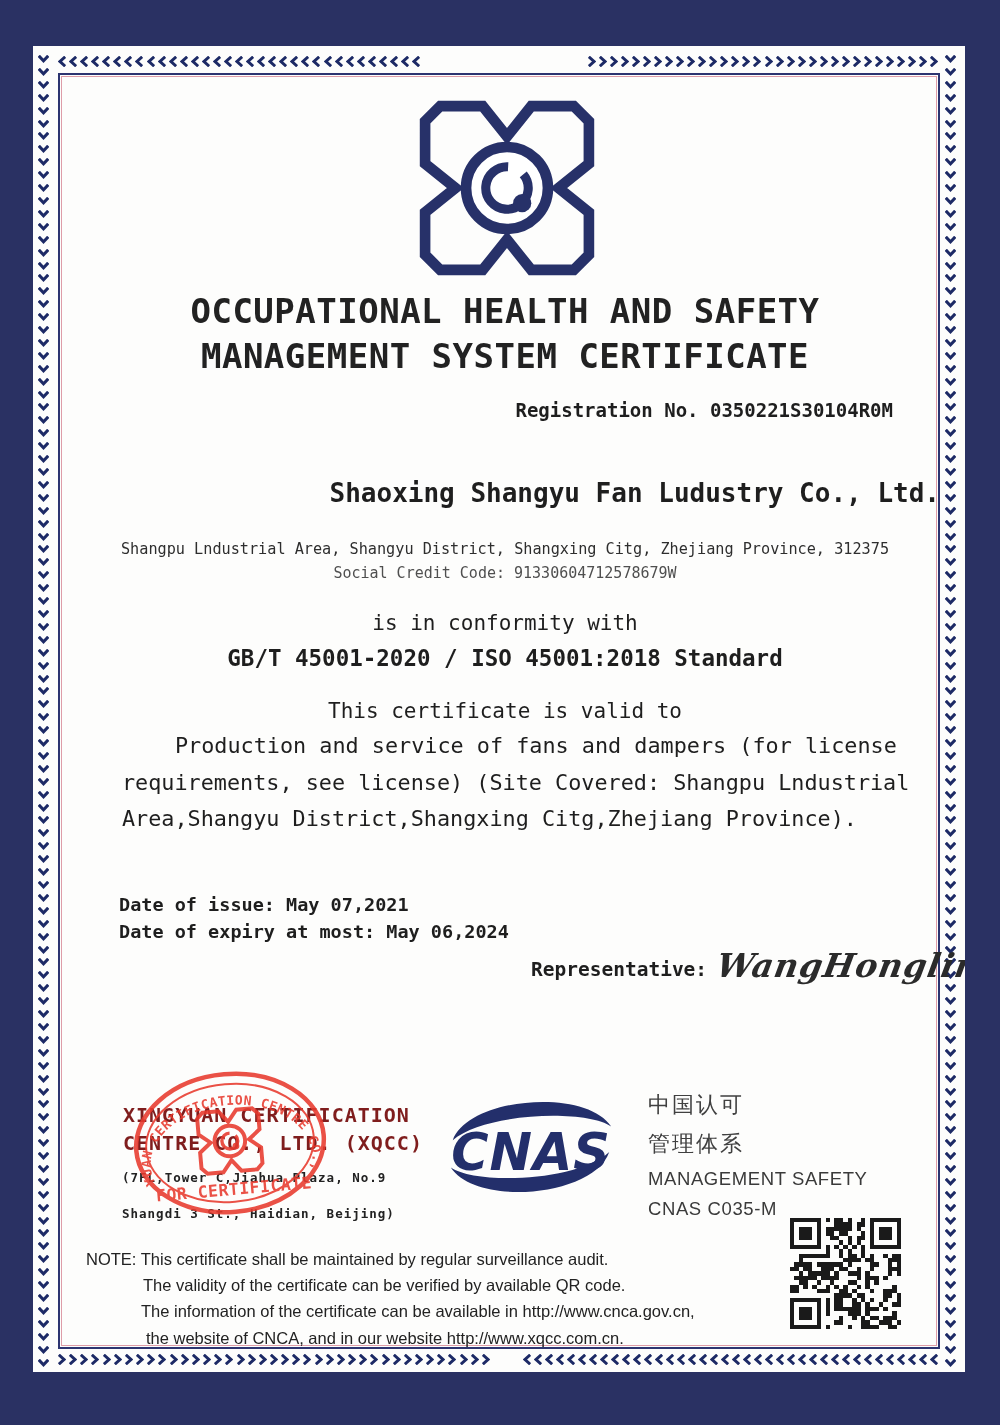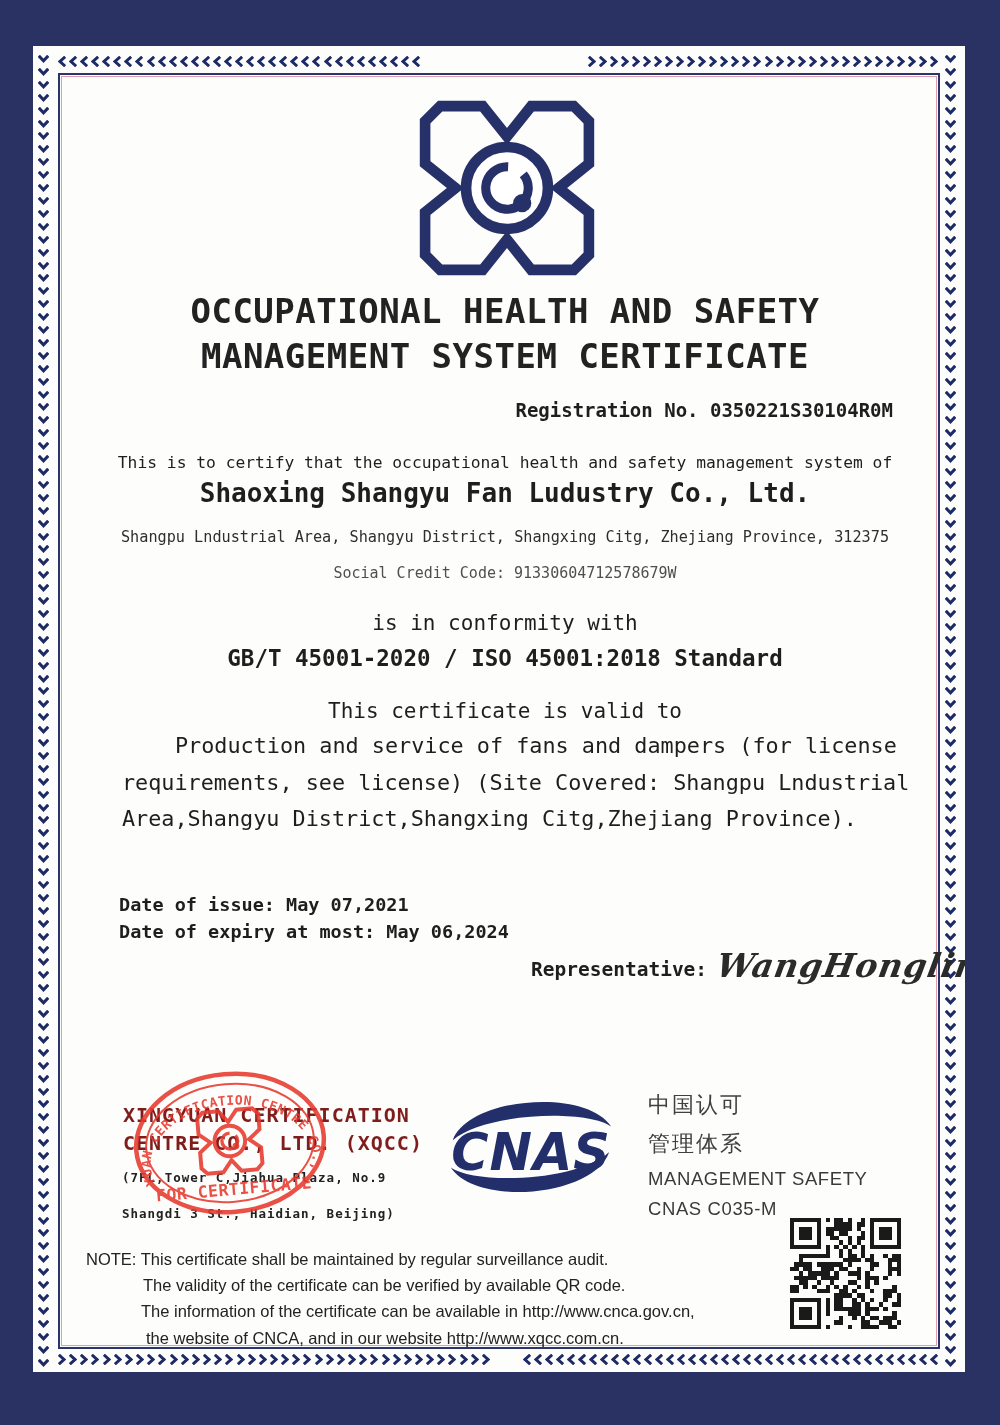--- a/index.html
+++ b/index.html
@@ -21,22 +21,22 @@
   .inner-rect::after{
     content:"";position:absolute;inset:1px;border:1px solid rgba(196,78,98,.55);
   }
   .chev-row{position:absolute;display:flex;justify-content:space-between;align-items:center;}
   .chev-col{position:absolute;display:flex;flex-direction:column;justify-content:space-between;align-items:center;}
   .center-line{position:absolute;left:70px;right:60px;text-align:center;white-space:nowrap;}
   .abs{position:absolute;white-space:nowrap;}
   .title{font-size:34px;font-weight:bold;letter-spacing:.5px;color:#222;}
   .reg{font-size:19px;font-weight:bold;}
   .certify{font-size:16.3px;}
-  .company{font-size:26px;font-weight:bold;}
-  .address{font-size:15.2px;color:#2e2e2e;}
+  .company{font-size:26px;font-weight:bold;text-align:right;}
+  .address{font-size:15.2px;color:#2e2e2e;margin-top:12px;}
   .social{font-size:15px;color:#4f4f4f;}
   .conformity{font-size:21px;}
   .standard{font-size:22.5px;font-weight:bold;}
   .valid{font-size:21px;}
   .scope{font-size:21.8px;}
   .dateline{font-size:18.5px;font-weight:bold;}
   .rep-row{position:absolute;left:531px;top:946px;display:flex;align-items:center;white-space:nowrap;}
   .rep-label{font-size:19.5px;font-weight:bold;margin-top:8px;}
   .signature{
     font-family:"DejaVu Serif", serif;font-style:italic;font-weight:bold;
@@ -1133,21 +1133,20 @@
     </svg>
 
     <div class="center-line title" style="top:291px;">OCCUPATIONAL HEALTH AND SAFETY</div>
     <div class="center-line title" style="top:336px;">MANAGEMENT SYSTEM CERTIFICATE</div>
 
     <div class="abs reg" style="right:107px;top:399px;">
       <span>Registration No.</span>
       <span>0350221S30104R0M</span>
     </div>
 
-    <div class="center-line certify" style="top:453px;">This is to certify that the occupational health and safety management system of</div>
     <div class="center-line company" style="top:478px;">Shaoxing Shangyu Fan Ludustry Co., Ltd.</div>
     <div class="center-line address" style="top:528px;">Shangpu Lndustrial Area, Shangyu District, Shangxing Citg, Zhejiang Province, 312375</div>
     <div class="center-line social" style="top:564px;">
       <span>Social Credit Code:</span>
       <span>91330604712578679W</span>
     </div>
 
     <div class="center-line conformity" style="top:611px;">is in conformity with</div>
     <div class="center-line standard" style="top:645px;">GB/T 45001-2020 / ISO 45001:2018 Standard</div>
     <div class="center-line valid" style="top:699px;">This certificate is valid to</div>

